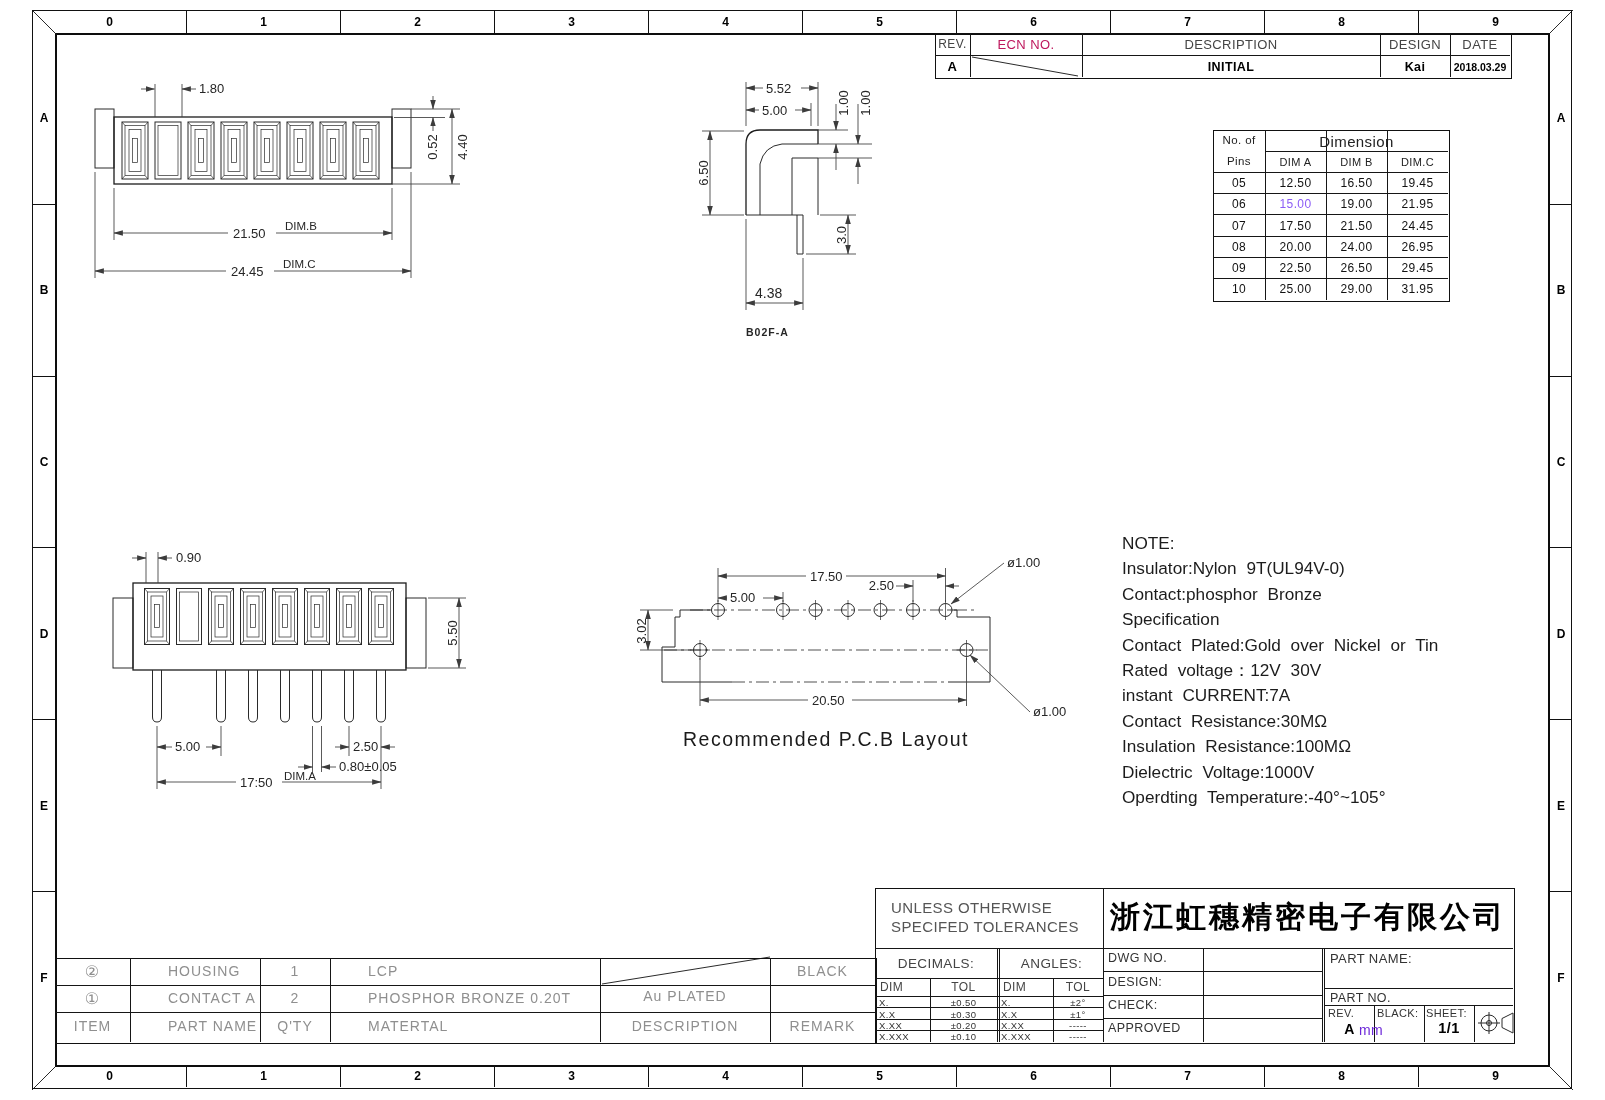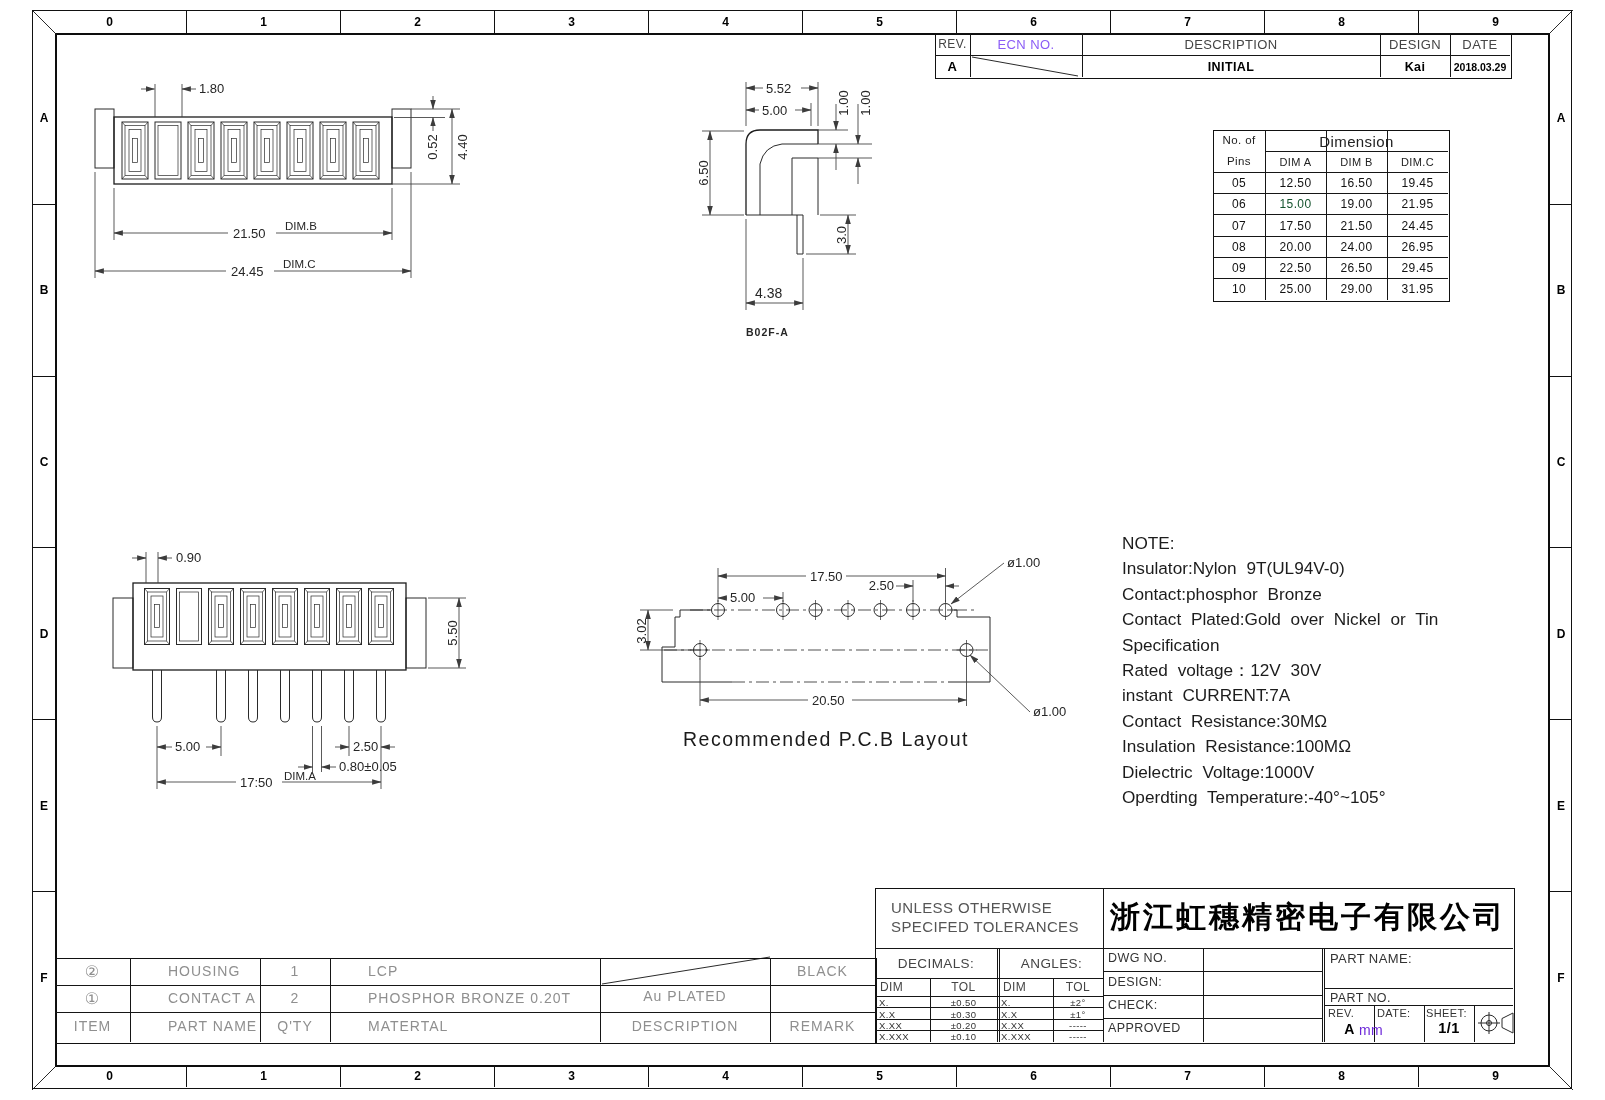--- a/index.html
+++ b/index.html
@@ -306,21 +306,21 @@
   </div>
 
   <div>
     <div class="bd" style="left:935px;top:33px;width:575px;height:44px"></div>
     <div class="vl" style="left:970px;top:33px;height:44px"></div>
     <div class="vl" style="left:1082px;top:33px;height:44px"></div>
     <div class="vl" style="left:1380px;top:33px;height:44px"></div>
     <div class="vl" style="left:1450px;top:33px;height:44px"></div>
     <div class="hl" style="left:935px;top:55px;width:575px"></div>
     <div class="lbl c" style="left:935px;top:37px;width:35px;font-size:12px;color:#444">REV.</div>
-    <div class="lbl c" style="left:970px;top:37px;width:112px;font-size:13px;color:#8b5cf6">ECN NO.</div>
+    <div class="lbl c" style="left:970px;top:37px;width:112px;font-size:13px;color:#be185d">ECN NO.</div>
     <div class="lbl c" style="left:1082px;top:37px;width:298px;font-size:13px;color:#444">DESCRIPTION</div>
     <div class="lbl c" style="left:1380px;top:37px;width:70px;font-size:13px;color:#444">DESIGN</div>
     <div class="lbl c" style="left:1450px;top:37px;width:60px;font-size:13px;color:#444">DATE</div>
     <div class="lbl c" style="left:935px;top:59px;width:35px;font-size:13px;font-weight:bold;color:#000">A</div>
     <div class="lbl c" style="left:1082px;top:60px;width:298px;font-size:12.5px;font-weight:bold;color:#000">INITIAL</div>
     <div class="lbl c" style="left:1380px;top:60px;width:70px;font-size:12.5px;font-weight:bold;color:#000">Kai</div>
     <div class="lbl c" style="left:1450px;top:61px;width:60px;font-size:10.5px;font-weight:bold;color:#000;letter-spacing:0">2018.03.29</div>
   </div>
 
   <div>
@@ -339,21 +339,21 @@
     <div class="lbl c" style="left:1213px;top:155px;width:52px;font-size:11.5px;color:#222">Pins</div>
     <div class="lbl c" style="left:1265px;top:133px;width:183px;font-size:15px;color:#222">Dimension</div>
     <div class="lbl c" style="left:1265px;top:156px;width:61px;font-size:11px;color:#222">DIM A</div>
     <div class="lbl c" style="left:1326px;top:156px;width:61px;font-size:11px;color:#222">DIM B</div>
     <div class="lbl c" style="left:1387px;top:156px;width:61px;font-size:11px;color:#222">DIM.C</div>
     <div class="lbl c" style="left:1213px;top:176px;width:52px;font-size:12px;color:#111">05</div>
     <div class="lbl c" style="left:1265px;top:176px;width:61px;font-size:12px;color:#111">12.50</div>
     <div class="lbl c" style="left:1326px;top:176px;width:61px;font-size:12px;color:#111">16.50</div>
     <div class="lbl c" style="left:1387px;top:176px;width:61px;font-size:12px;color:#111">19.45</div>
     <div class="lbl c" style="left:1213px;top:197px;width:52px;font-size:12px;color:#111">06</div>
-    <div class="lbl c" style="left:1265px;top:197px;width:61px;font-size:12px;color:#14532d">15.00</div>
+    <div class="lbl c" style="left:1265px;top:197px;width:61px;font-size:12px;color:#8b5cf6">15.00</div>
     <div class="lbl c" style="left:1326px;top:197px;width:61px;font-size:12px;color:#111">19.00</div>
     <div class="lbl c" style="left:1387px;top:197px;width:61px;font-size:12px;color:#111">21.95</div>
     <div class="lbl c" style="left:1213px;top:219px;width:52px;font-size:12px;color:#111">07</div>
     <div class="lbl c" style="left:1265px;top:219px;width:61px;font-size:12px;color:#111">17.50</div>
     <div class="lbl c" style="left:1326px;top:219px;width:61px;font-size:12px;color:#111">21.50</div>
     <div class="lbl c" style="left:1387px;top:219px;width:61px;font-size:12px;color:#111">24.45</div>
     <div class="lbl c" style="left:1213px;top:240px;width:52px;font-size:12px;color:#111">08</div>
     <div class="lbl c" style="left:1265px;top:240px;width:61px;font-size:12px;color:#111">20.00</div>
     <div class="lbl c" style="left:1326px;top:240px;width:61px;font-size:12px;color:#111">24.00</div>
     <div class="lbl c" style="left:1387px;top:240px;width:61px;font-size:12px;color:#111">26.95</div>
@@ -364,22 +364,22 @@
     <div class="lbl c" style="left:1213px;top:282px;width:52px;font-size:12px;color:#111">10</div>
     <div class="lbl c" style="left:1265px;top:282px;width:61px;font-size:12px;color:#111">25.00</div>
     <div class="lbl c" style="left:1326px;top:282px;width:61px;font-size:12px;color:#111">29.00</div>
     <div class="lbl c" style="left:1387px;top:282px;width:61px;font-size:12px;color:#111">31.95</div>
   </div>
 
   <div class="abs" style="left:1122px;top:531px;width:410px">
     <div class="nl">NOTE:</div>
     <div class="nl">Insulator:Nylon 9T(UL94V-0)</div>
     <div class="nl">Contact:phosphor Bronze</div>
+    <div class="nl">Specification</div>
     <div class="nl">Contact Plated:Gold over Nickel or Tin</div>
-    <div class="nl">Specification</div>
     <div class="nl">Rated voltage：12V 30V</div>
     <div class="nl">instant CURRENT:7A</div>
     <div class="nl">Contact Resistance:30MΩ</div>
     <div class="nl">Insulation Resistance:100MΩ</div>
     <div class="nl">Dielectric Voltage:1000V</div>
     <div class="nl">Operdting Temperature:-40°~105°</div>
   </div>
 
   <div>
     <div class="bd" style="left:55px;top:958px;width:820px;height:84px"></div>
@@ -459,20 +459,20 @@
     <div class="lbl c" style="left:930px;top:1031px;width:67px;font-size:9.5px;color:#333">±0.10</div>
     <div class="lbl" style="left:1001px;top:1031px;font-size:9.5px;color:#333">X.XXX</div>
     <div class="lbl c" style="left:1053px;top:1031px;width:50px;font-size:9.5px;color:#333">-----</div>
     <div class="lbl" style="left:1108px;top:951px;font-size:12.5px;color:#333">DWG NO.</div>
     <div class="lbl" style="left:1108px;top:975px;font-size:12.5px;color:#333">DESIGN:</div>
     <div class="lbl" style="left:1108px;top:998px;font-size:12.5px;color:#333">CHECK:</div>
     <div class="lbl" style="left:1108px;top:1021px;font-size:12.5px;color:#333">APPROVED</div>
     <div class="lbl" style="left:1330px;top:951px;font-size:13px;color:#333">PART NAME:</div>
     <div class="lbl" style="left:1330px;top:991px;font-size:12.5px;color:#333">PART NO.</div>
     <div class="lbl" style="left:1328px;top:1007px;font-size:11px;color:#333">REV.</div>
-    <div class="lbl" style="left:1377px;top:1007px;font-size:11px;color:#333">DATE:</div>
+    <div class="lbl" style="left:1377px;top:1007px;font-size:11px;color:#333">BLACK:</div>
     <div class="lbl" style="left:1426px;top:1007px;font-size:11px;color:#333">SHEET:</div>
     <div class="lbl c" style="left:1325px;top:1021px;width:49px;font-size:14px;font-weight:bold;color:#000">A</div>
     <div class="lbl c" style="left:1346px;top:1022px;width:50px;font-size:14px;color:#6d28d9">mm</div>
     <div class="lbl c" style="left:1424px;top:1020px;width:50px;font-size:14.5px;font-weight:bold;color:#000">1/1</div>
   </div>
 
 </div>
 
 </body></html>

